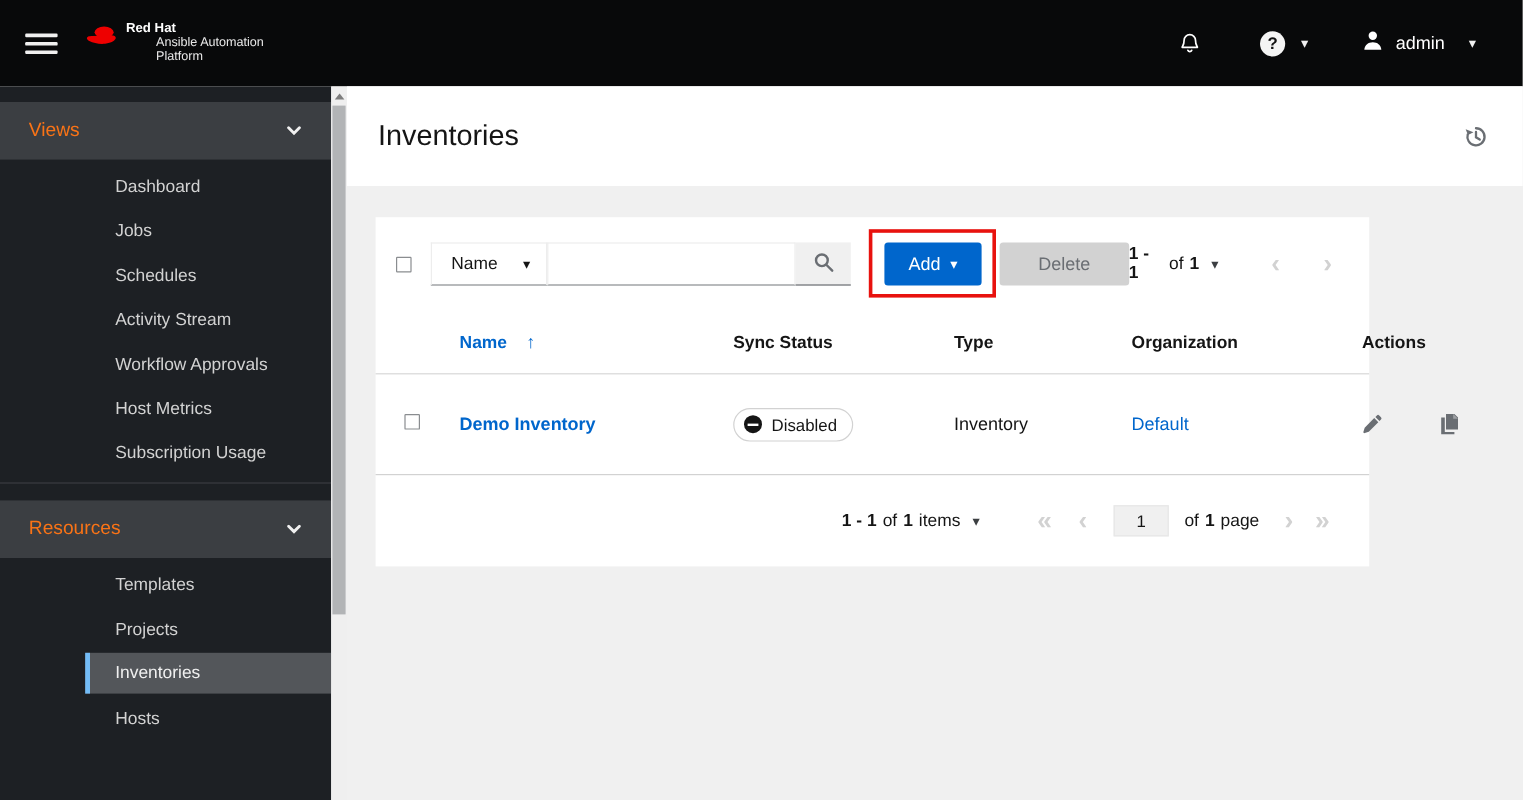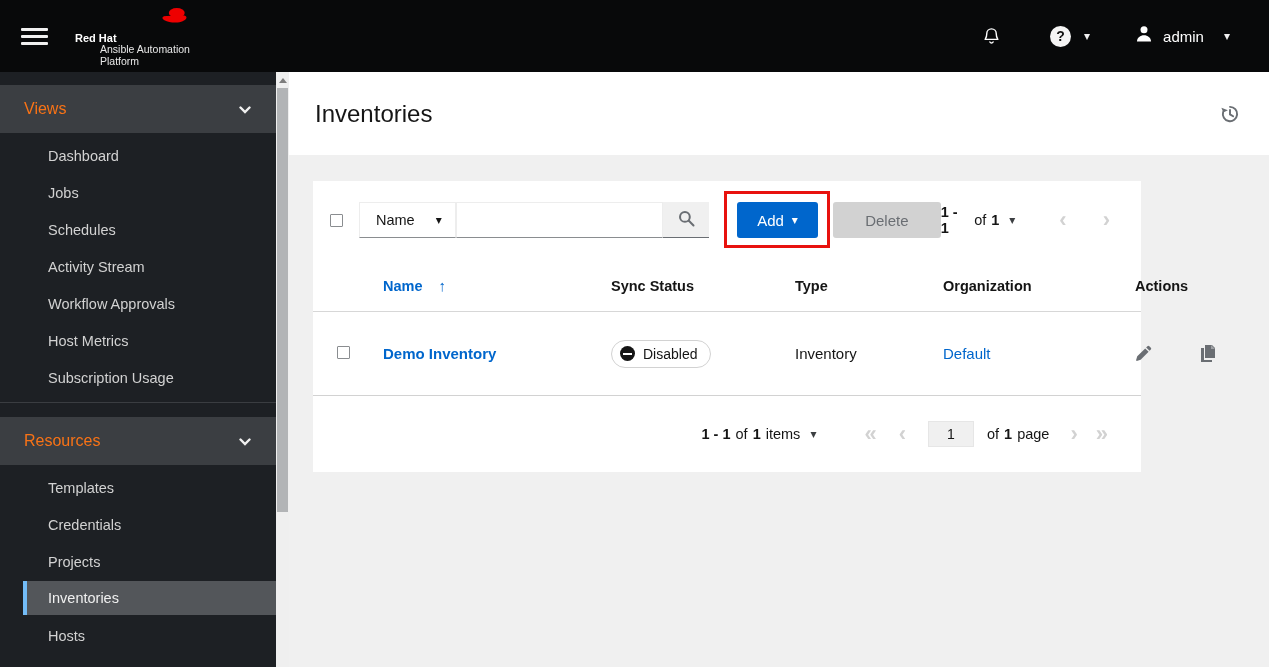--- a/index.html
+++ b/index.html
@@ -4,21 +4,21 @@
 <style>
   * { margin:0; padding:0; box-sizing:border-box; }
   html,body { width:1269px; height:667px; overflow:hidden; }
   body { font-family:"Liberation Sans", sans-serif; color:#151515; background:#f0f0f0; }
   .app { width:1269px; height:667px; display:flex; flex-direction:column; }
 
   
   .masthead { height:72px; background:#08090a; display:flex; align-items:center; flex-shrink:0; }
   .hamburger { margin-left:21px; width:27px; display:flex; flex-direction:column; gap:4px; cursor:pointer; background:none; border:none; }
   .hamburger div { height:3px; background:#f0f0f0; border-radius:1px; }
-  .brand { display:flex; align-items:flex-end; margin-left:22px;flex-direction:column; }
+  .brand { display:flex; align-items:flex-start; margin-left:22px; }
   .brand-text { margin-left:5px; color:#fff; line-height:1.12; }
   .brand-name { font-weight:bold; font-size:11px; display:block; }
   .brand-line { font-size:10.5px; display:block; color:#e8e8e8;margin-left:25px; }
   .mast-right { margin-left:auto; display:flex; align-items:center; margin-right:39px; }
   .icon-btn { background:none; border:none; cursor:pointer; display:flex; align-items:center; }
   .bell-btn { margin-right:49px; }
   .help-group { display:flex; align-items:center; margin-right:44px; }
   .help-circle { width:21px; height:21px; border-radius:50%; background:#f4f4f4; color:#111; font-size:14px; font-weight:bold; display:flex; align-items:center; justify-content:center; }
   .caret { font-size:12px; color:#f0f0f0; line-height:1; }
   .help-group .caret { margin-left:13px; }
@@ -26,21 +26,21 @@
   .username { color:#fff; font-size:15px; margin-left:9px; }
   .user-group .caret { margin-left:20px; }
 
   
   .body-wrap { display:flex; flex:1; min-height:0; }
 
   
   .sidebar { width:276px; background:#1d2024; flex-shrink:0; padding-top:13px; overflow:hidden; }
   .nav-section-title { height:48px; background:#3b3e42; color:#f97316; font-size:16px; display:flex; align-items:center; justify-content:space-between; padding:0 25px 0 24px; cursor:pointer; }
   .chev-down { color:#f0f0f0; }
-  .nav-list { list-style:none; padding:4px 0 6px 0; }
+  .nav-list { list-style:none; padding:4px 0 6px 0;margin-left:48px; }
   .nav-item { height:37px; display:flex; align-items:center; padding-left:48px; color:#d2d2d2; font-size:14.5px; cursor:pointer; }
   .nav-item.active { background:#53565a; border-left:4px solid #73bcf7; margin-left:23px; padding-left:21px; height:34px; margin-top:1px; margin-bottom:2px; color:#f0f0f0; }
   .nav-section.second { border-top:1px solid #3a3d41; margin-top:0; padding-top:14px; }
 
   
   .scrollbar { width:13px; background:#efefef; position:relative; flex-shrink:0; }
   .scroll-arrow { width:0; height:0; border-left:4px solid transparent; border-right:4px solid transparent; border-bottom:5px solid #7d7d7d; margin:6px auto 3px auto; }
   .scroll-thumb { position:absolute; top:16px; left:1px; width:11px; height:424px; background:#b2b4b6; }
 
   
@@ -171,21 +171,20 @@
         <div class="nav-section-title">
           <span>Resources</span>
           <span class="chev-down">
             <svg width="12" height="8" viewBox="0 0 12 8" fill="none" stroke="#f0f0f0" stroke-width="2.4" stroke-linecap="round">
                 <path d="M1.5 1.5 6 6l4.5-4.5"></path>
               </svg>
           </span>
         </div>
         <ul class="nav-list">
           <li class="nav-item">Templates</li>
-          <li class="nav-item">Credentials</li>
           <li class="nav-item">Projects</li>
           <li class="nav-item active">Inventories</li>
           <li class="nav-item">Hosts</li>
         </ul>
       </div>
     </nav>
 
     <div class="scrollbar">
       <div class="scroll-arrow"></div>
       <div class="scroll-thumb"></div>

